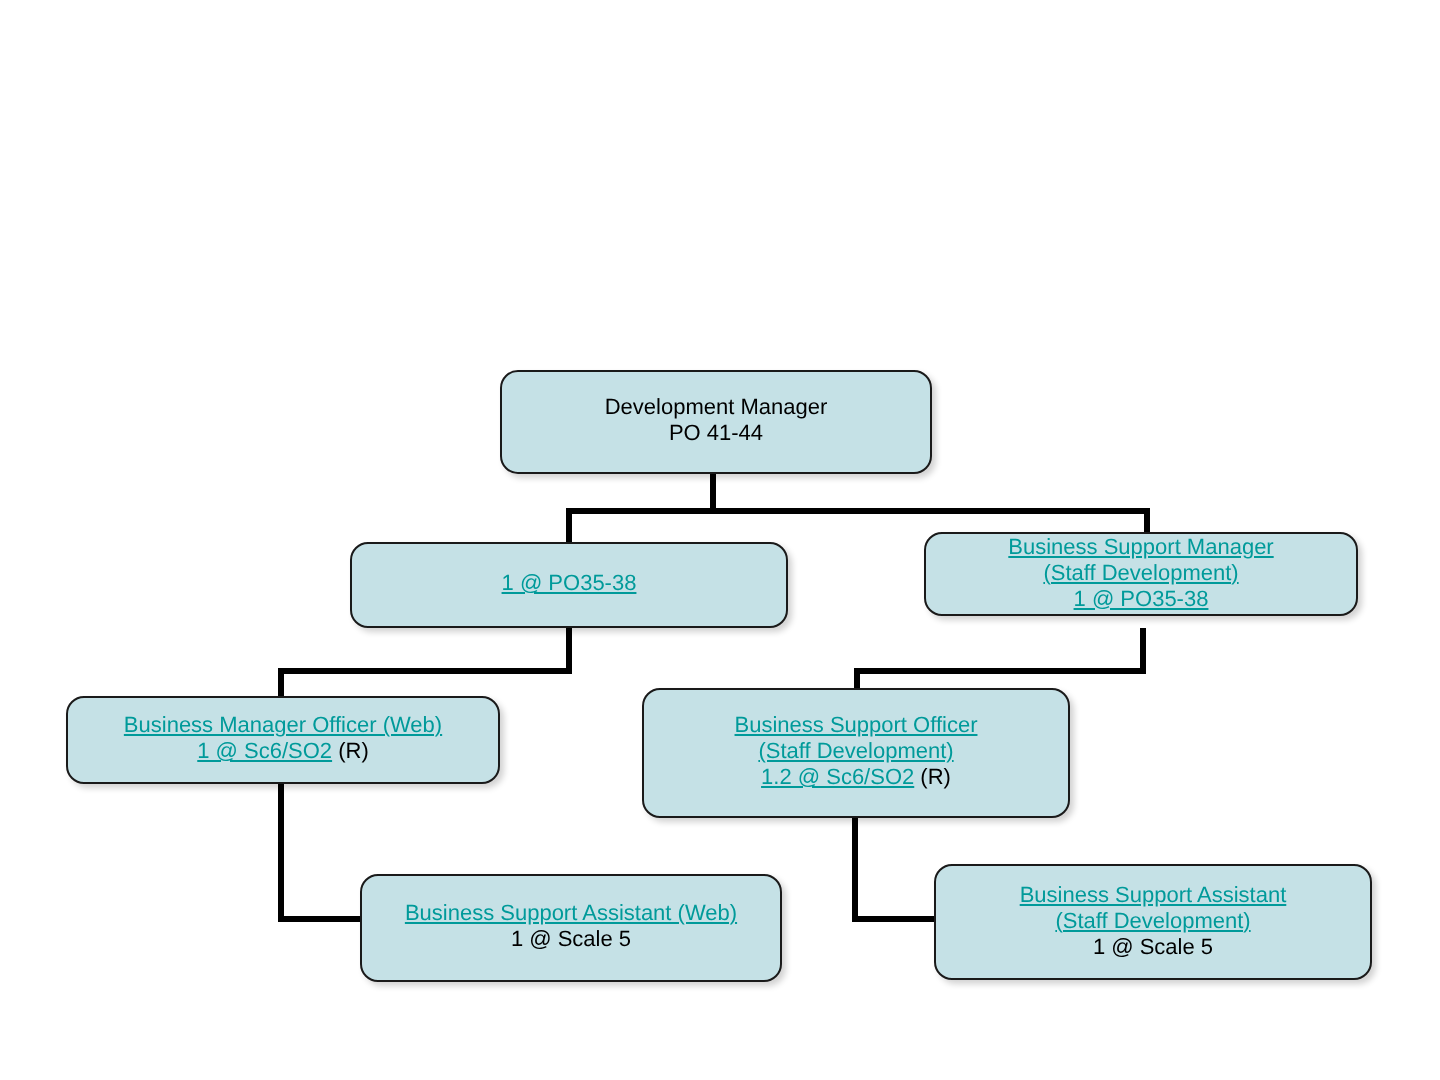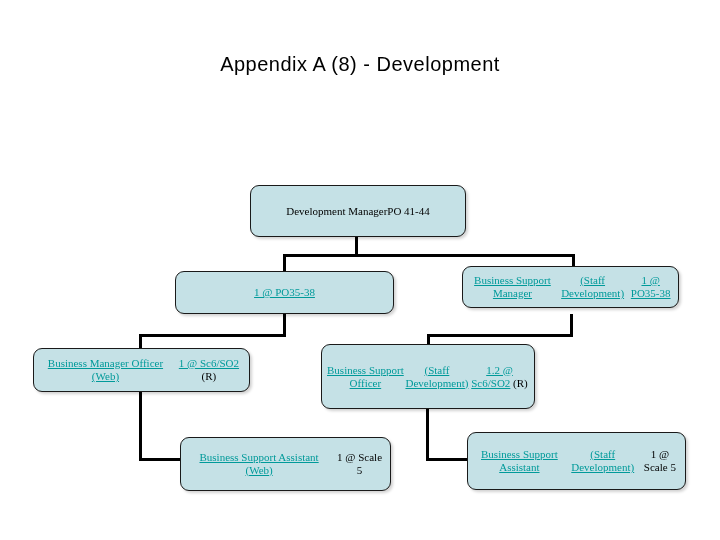--- a/index.html
+++ b/index.html
@@ -18,49 +18,47 @@
     color:#000000;
     letter-spacing:0.5px;
   }
   .box{
     position:absolute;
     background:#c5e1e6;
     border:1px solid #1a1a1a;
     border-radius:9px;
     box-shadow:2px 2px 3px rgba(0,0,0,0.18);
     display:flex;
-    flex-direction:row;
+    flex-direction:column;
     justify-content:center;
     align-items:center;
     text-align:center;
     font-size:11px;
     line-height:13px;
     color:#000000;
     box-sizing:border-box;
     padding:13px 4px;
     z-index:2;
-    font-family:Liberation Serif, serif;
   }
   .link{
     color:#009a9a;
     text-decoration:underline;
     cursor:pointer;
   }
   .conn{
     position:absolute;
     background:#000000;
     z-index:1;
   }
 </style>
 </head>
 <body>
 
 <div class="slide">
 
-  <div class="title">Appendix A (8) - Development</div>
 
   <div class="conn" style="left:355px;top:236px;width:3px;height:21px"></div>
   <div class="conn" style="left:283px;top:254px;width:292px;height:3px"></div>
   <div class="conn" style="left:283px;top:254px;width:3px;height:19px"></div>
   <div class="conn" style="left:572px;top:254px;width:3px;height:14px"></div>
 
   <div class="conn" style="left:283px;top:313px;width:3px;height:24px"></div>
   <div class="conn" style="left:139px;top:334px;width:147px;height:3px"></div>
   <div class="conn" style="left:139px;top:334px;width:3px;height:16px"></div>
 

